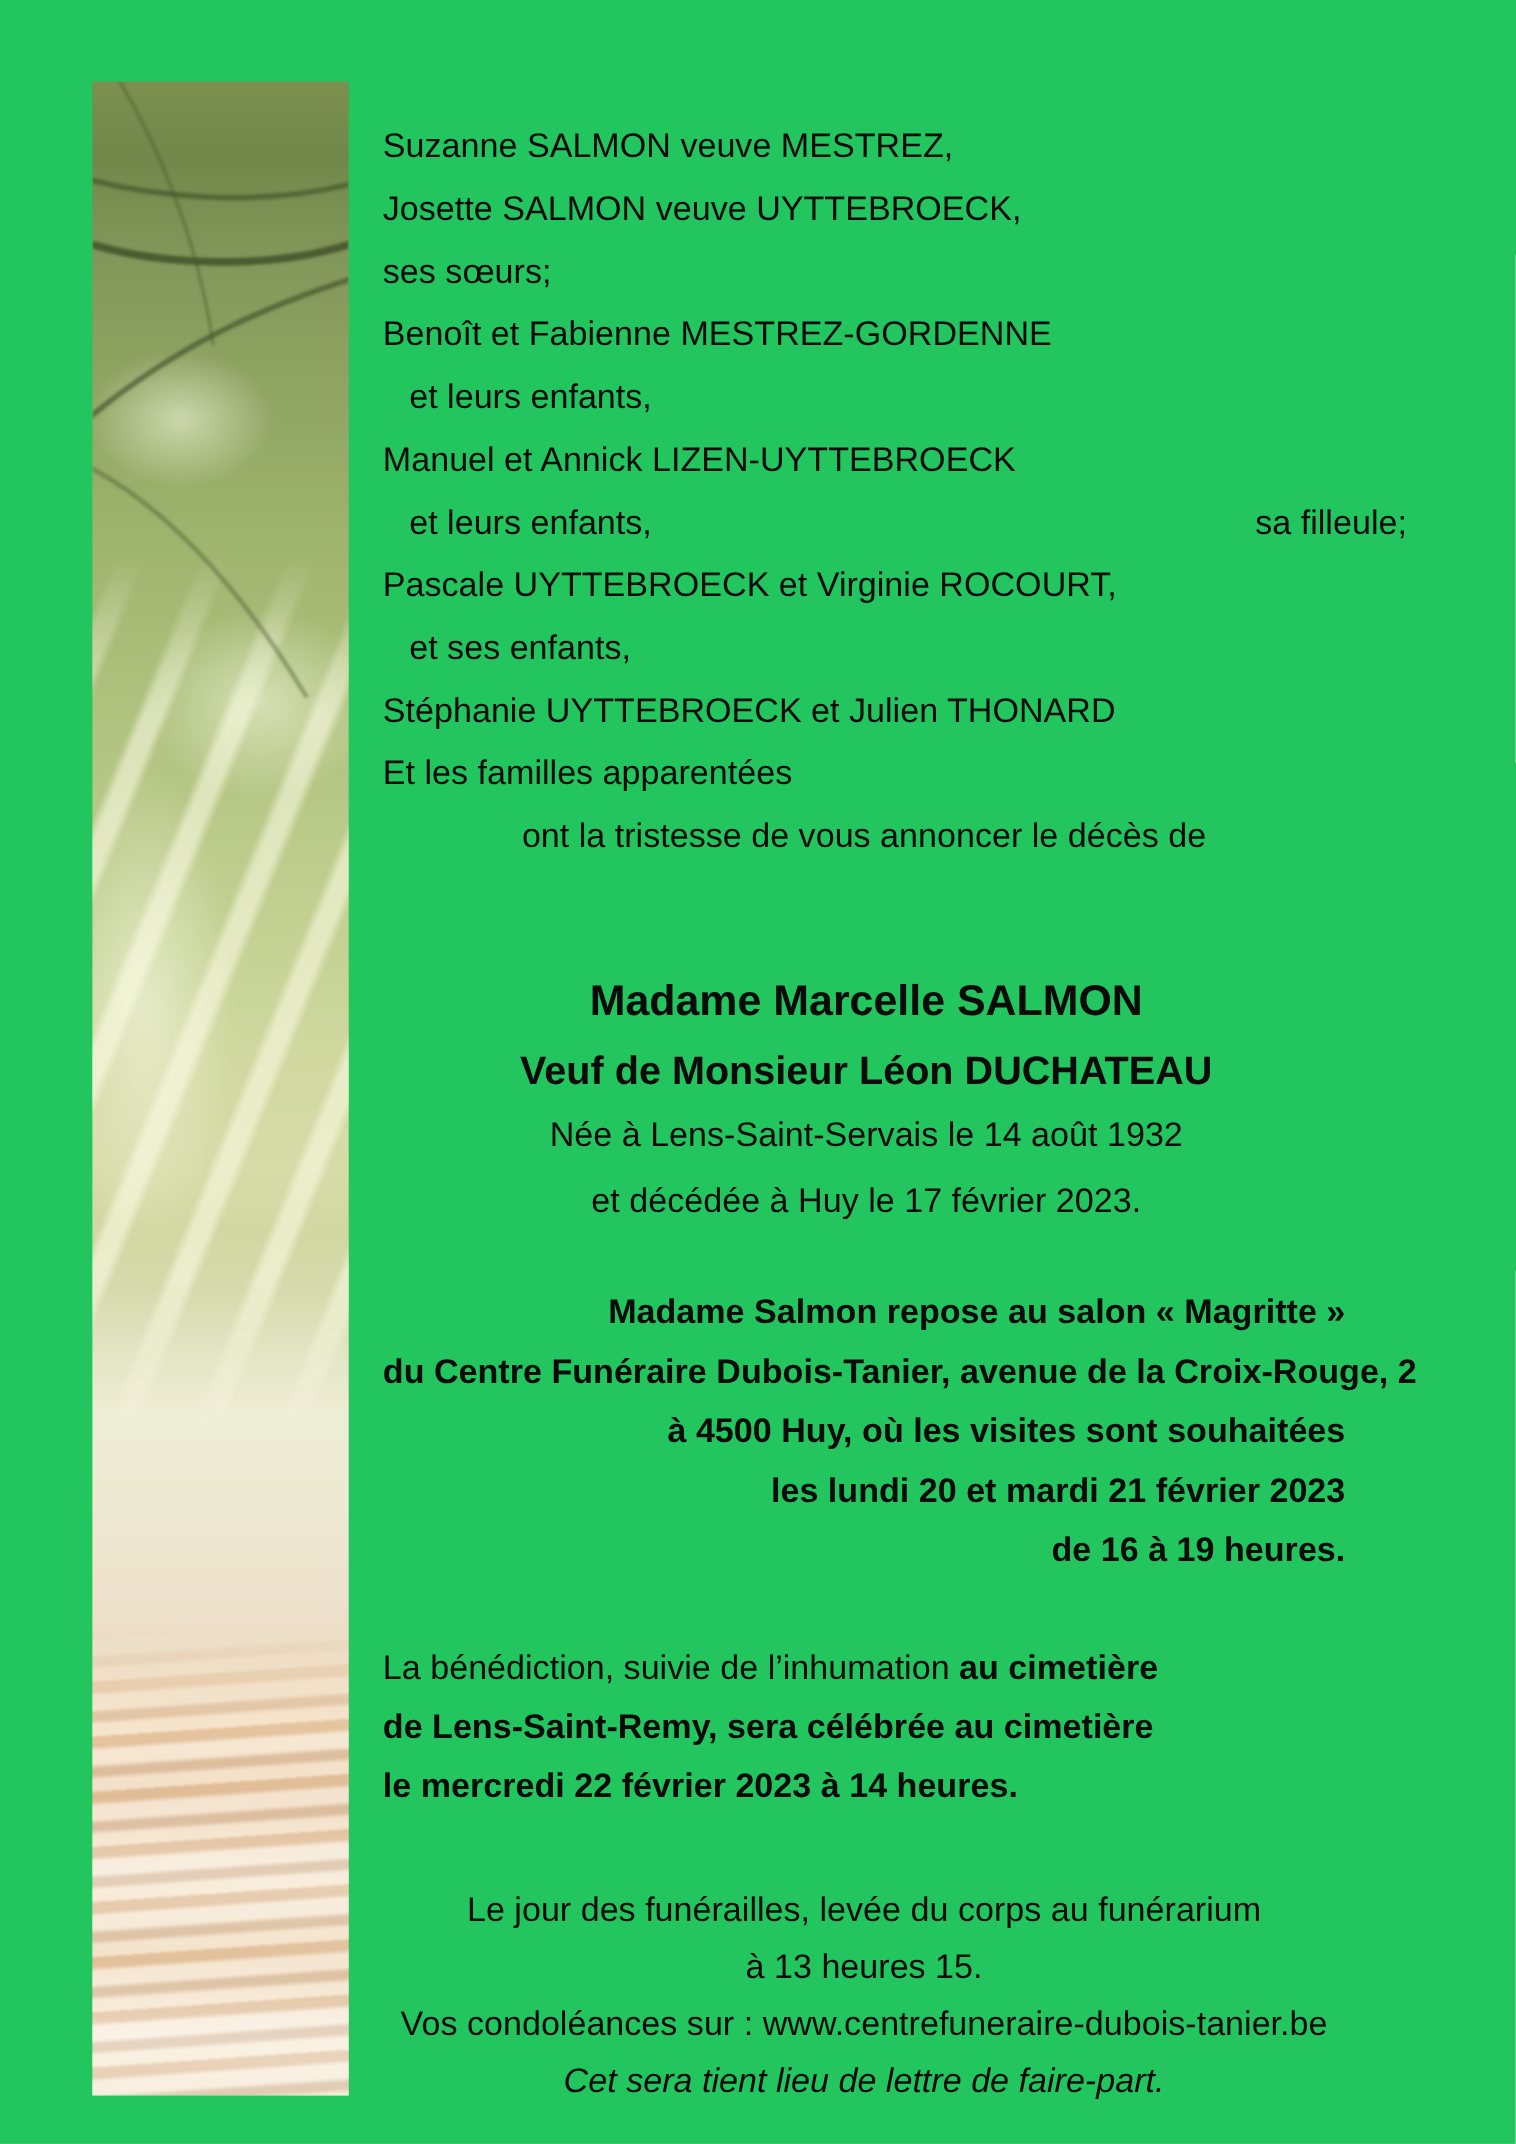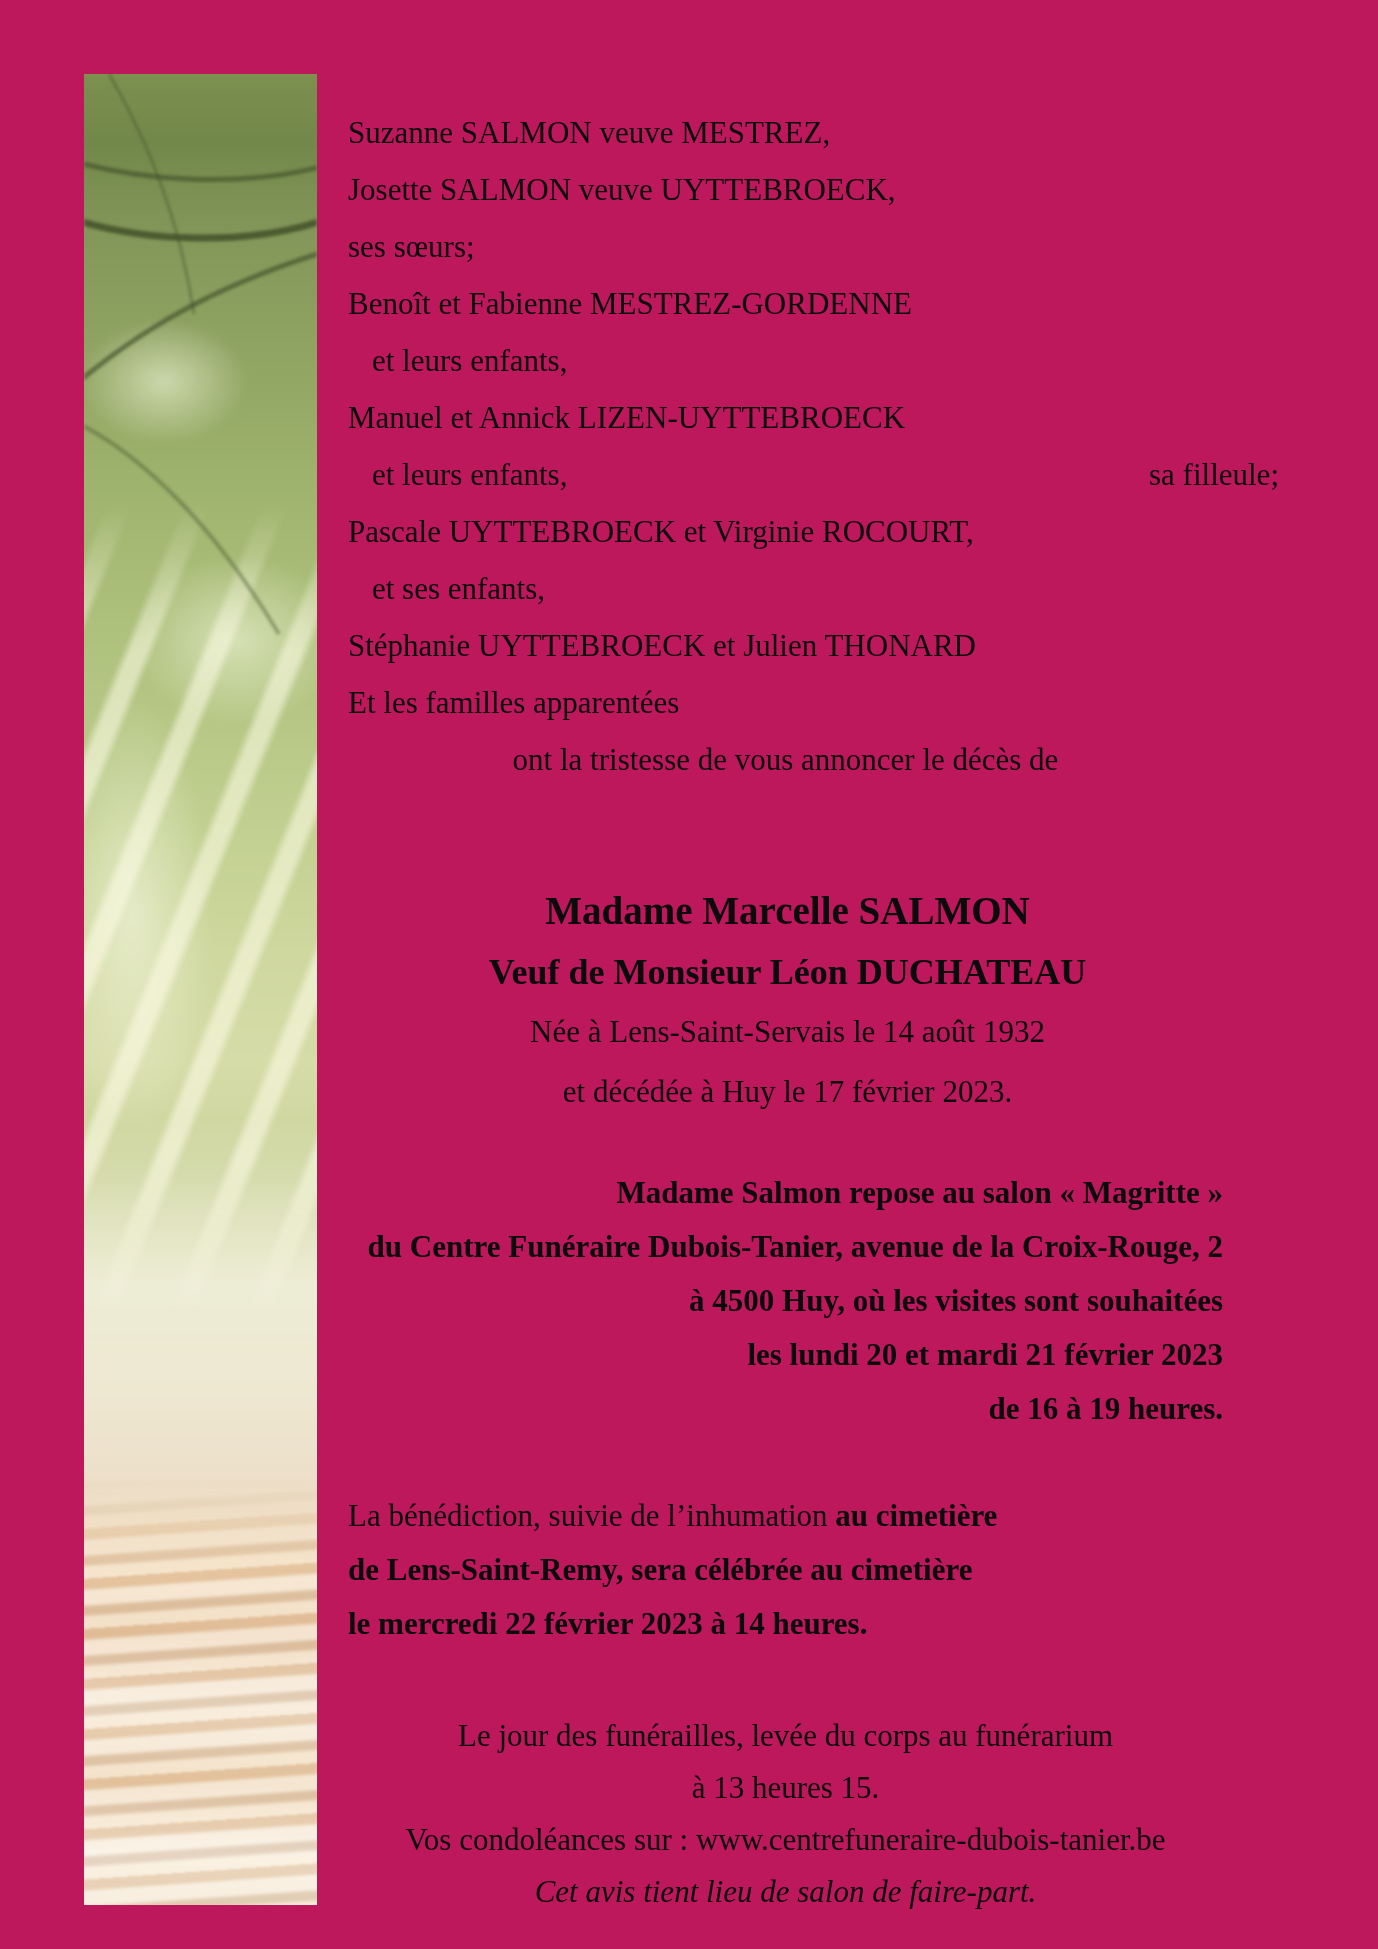--- a/index.html
+++ b/index.html
@@ -1,20 +1,20 @@
 <!DOCTYPE html>
 <html><head>
 <meta charset="utf-8">
 <style>
   html,body{margin:0;padding:0;background:#ffffff;}
   .page{
     position:relative;
     width:1378px;height:1949px;
-    background:#be185d;
-    font-family:Liberation Serif, serif;
+    background:#22c55e;
+    font-family:Liberation Sans, sans-serif;
     color:#0b0b0b;
     overflow:hidden;
   }
 
   
   .photo-strip{
     position:absolute;left:84px;top:74px;width:233px;height:1831px;
     overflow:hidden;
   }
   .ph-base{
@@ -136,17 +136,17 @@
         <span>La bénédiction, suivie de l’inhumation </span><span class="bold">au cimetière</span>
       </div>
       <div class="bold">de Lens-Saint-Remy, sera célébrée au cimetière</div>
       <div class="bold">le mercredi 22 février 2023 à 14 heures.</div>
     </section>
 
     <section class="funeral">
       <div>Le jour des funérailles, levée du corps au funérarium</div>
       <div>à 13 heures 15.</div>
       <div>Vos condoléances sur : www.centrefuneraire-dubois-tanier.be</div>
-      <div class="italic">Cet avis tient lieu de salon de faire-part.</div>
+      <div class="italic">Cet sera tient lieu de lettre de faire-part.</div>
     </section>
 
   </main>
 </div>
 
 </body></html>

